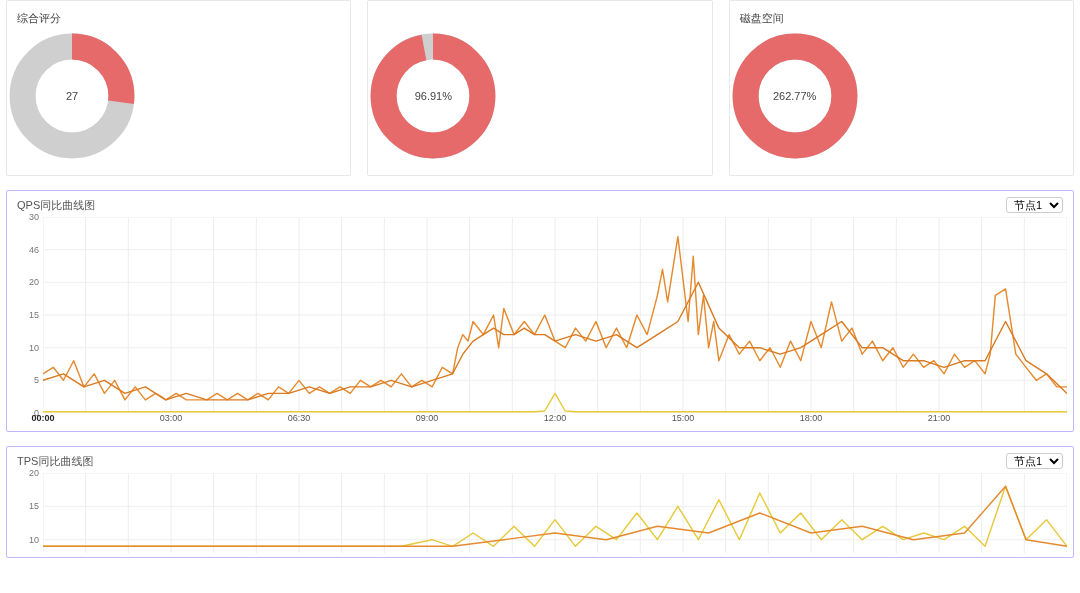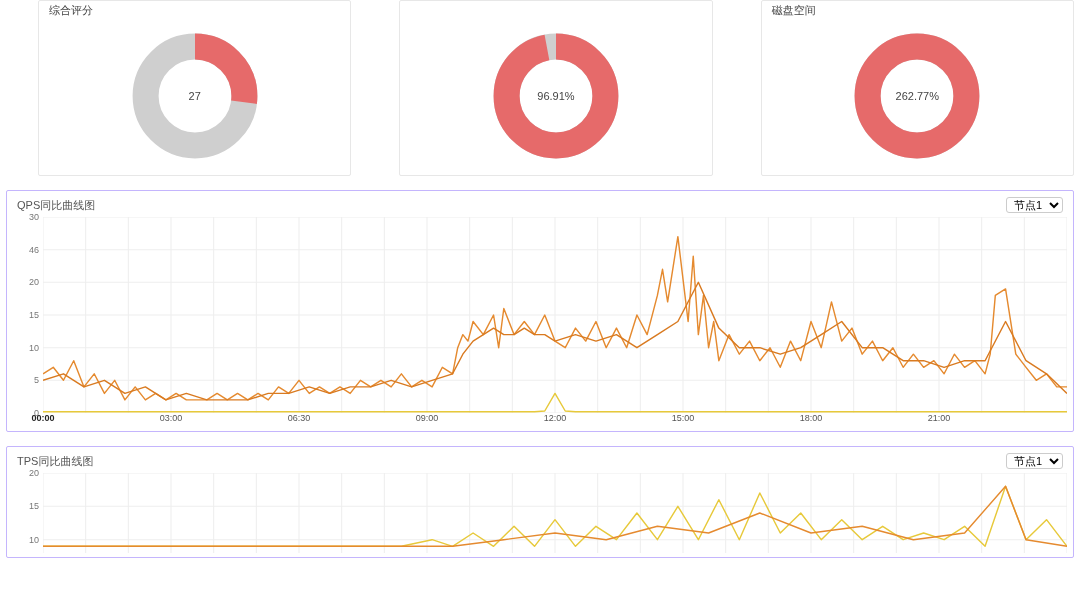--- a/index.html
+++ b/index.html
@@ -16,37 +16,35 @@
   .cards-row {
     display: flex;
     gap: 16px;
     margin-bottom: 14px;
   }
   .card {
     flex: 1;
     border: 1px solid #e7e7e7;
     border-radius: 2px;
     background: #fff;
-    padding: 2px 10px 8px 10px;
+    padding: 10px 10px 8px 10px;
     height: 176px;
     position: relative;
     box-sizing: border-box;
-    margin-left: 32px;
   }
   .card-title {
     font-size: 11px;
     color: #444;
     margin-bottom: 2px;
   }
   .donut-wrap {
     position: absolute;
     top: 22px; left: 0; right: 0; bottom: 6px;
     display: flex;
     align-items: center;
-    justify-content: center;
   }
   .donut {
     width: 130px;
     height: 130px;
     position: relative;
   }
   .donut svg { width: 100%; height: 100%; }
   .donut-center {
     position: absolute;
     inset: 0;

